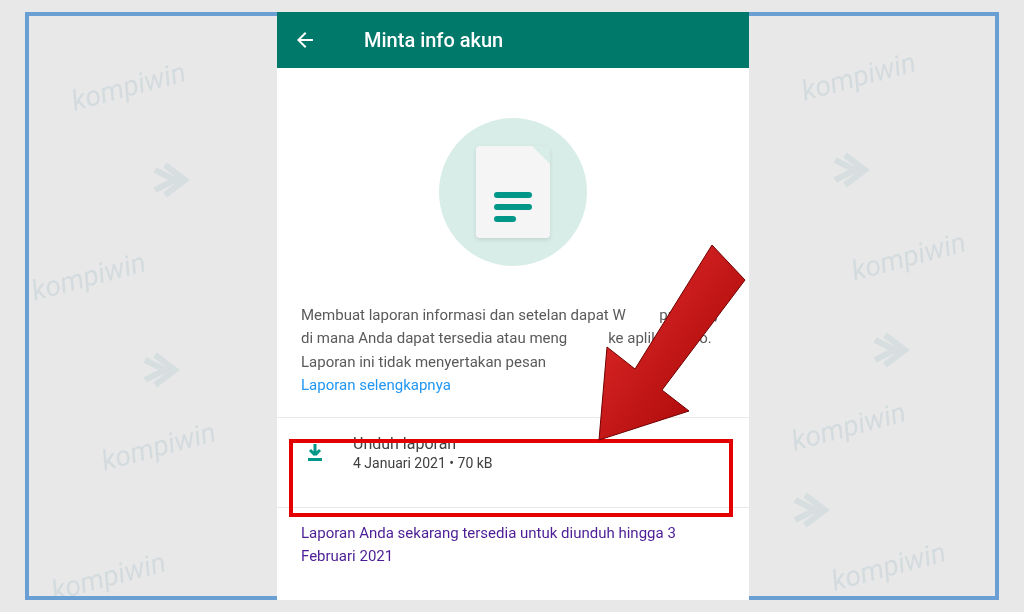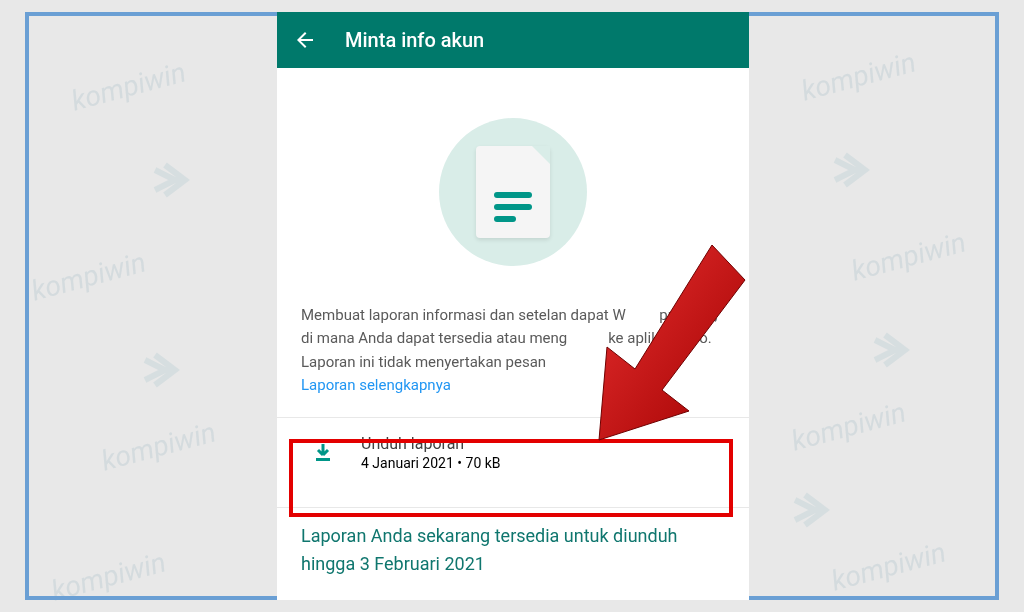--- a/index.html
+++ b/index.html
@@ -50,20 +50,21 @@
       z-index: 10;
       overflow: hidden;
     }
     .app-bar {
       background: #00796b;
       height: 56px;
       display: flex;
       align-items: center;
       padding: 0 16px;
       color: #ffffff;
+      gap: 19px;
     }
     .back-arrow {
       width: 24px;
       height: 24px;
       margin-right: 28px;
       cursor: pointer;
     }
     .app-title {
       font-size: 20px;
       font-weight: 500;
@@ -124,63 +125,63 @@
       cursor: pointer;
     }
     .divider {
       height: 1px;
       background: #e8e8e8;
       margin: 20px 0 0 0;
     }
     .download-row {
       display: flex;
       align-items: center;
-      padding: 16px 28px;
+      padding: 16px 20px;
       cursor: pointer;
     }
     .download-icon {
       width: 24px;
       height: 24px;
       margin-right: 26px;
       margin-left: 6px;
     }
     .download-text {
       display: flex;
       flex-direction: column;
     }
     .download-title {
       font-size: 16px;
       color: #404040;
       margin-bottom: 2px;
     }
     .download-meta {
       font-size: 14px;
-      color: #000000;
+      color: #404040;
     }
     .red-box {
       position: absolute;
       left: 289px;
       top: 439px;
       width: 444px;
       height: 78px;
       border: 4px solid #e30000;
       z-index: 50;
       pointer-events: none;
     }
     .red-arrow {
       position: absolute;
       left: 567px;
       top: 225px;
       z-index: 60;
       pointer-events: none;
     }
     .footer-text {
       padding: 14px 24px 0 24px;
-      font-size: 18px;
-      color: #0f766e;
+      font-size: 15px;
+      color: #4c1d95;
       line-height: 1.55;
     }
   </style>
 </head>
 <body>
 
 <div class="watermark" style="left: 70px; top: 70px;">kompiwin</div>
 <div class="watermark" style="left: 30px; top: 260px;">kompiwin</div>
 <div class="watermark" style="left: 100px; top: 430px;">kompiwin</div>
 <div class="watermark" style="left: 50px; top: 560px;">kompiwin</div>

